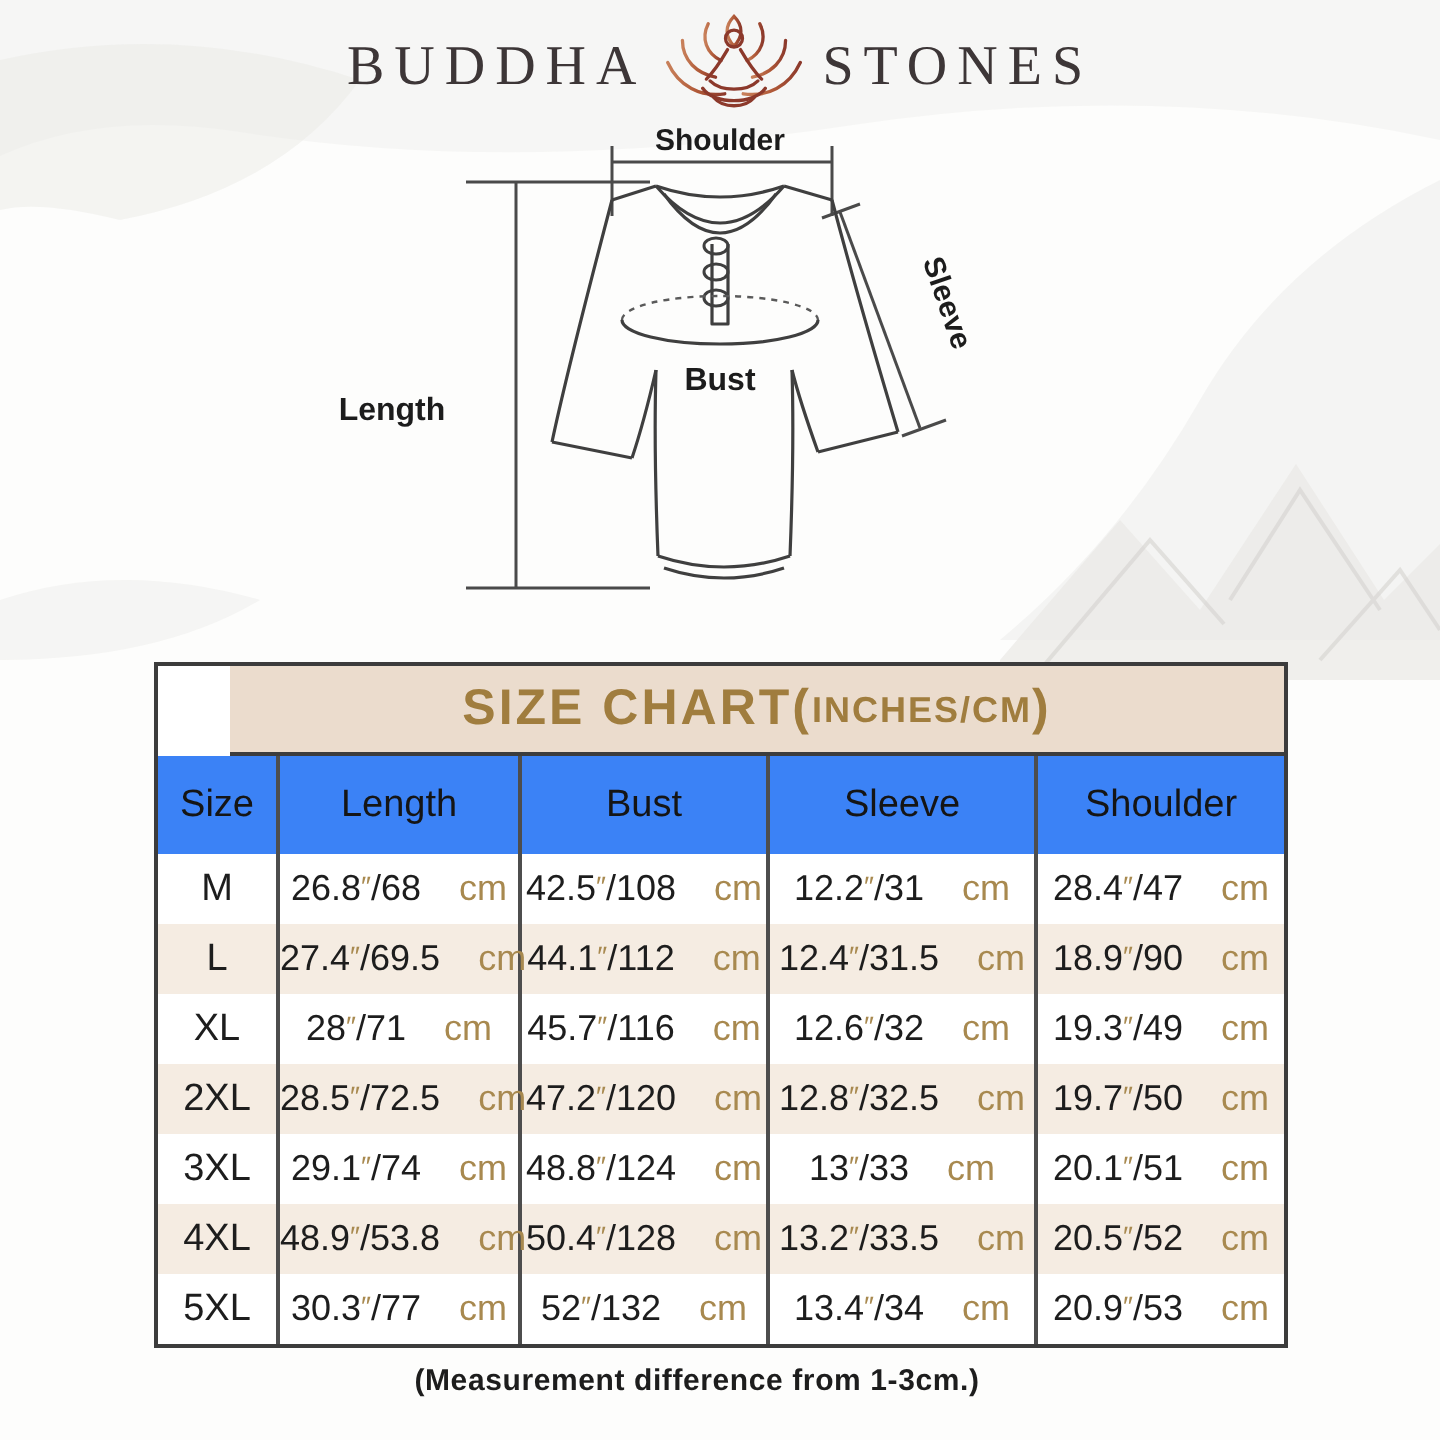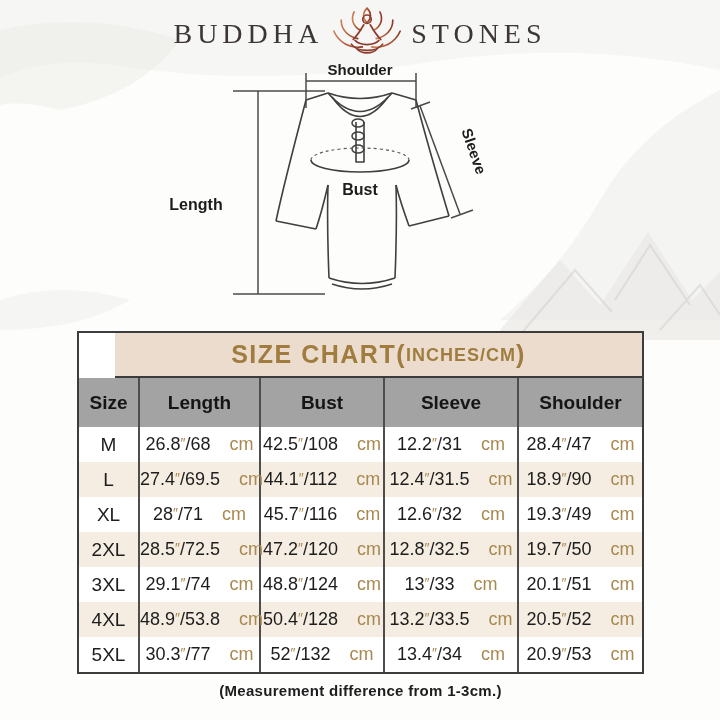--- a/index.html
+++ b/index.html
@@ -20,29 +20,29 @@
 
   
   .table-wrap{position:absolute;left:77px;top:331px;width:567px;box-sizing:border-box;
               border:2px solid #3c3c3c;background:#ffffff;z-index:2;}
   .chart-title{height:43px;background:#ebdccd;border-bottom:2px solid #3c3c3c;
                display:flex;align-items:center;justify-content:center;color:#a07d3e;font-weight:bold;margin-left:36px;}
   .t-main{font-size:25px;letter-spacing:1.5px;}
   .t-sub{font-size:18px;letter-spacing:1px;padding-top:2px;}
   table.size-table{border-collapse:collapse;width:100%;table-layout:fixed;}
   table.size-table th,table.size-table td{padding:0;text-align:center;vertical-align:middle;}
-  table.size-table th{height:49px;background:#a3a3a3;font-size:19px;color:#151515;font-weight:bold;}
+  table.size-table th{height:49px;background:#3b82f6;font-size:19px;color:#151515;font-weight:normal;}
   table.size-table th + th, table.size-table td + td{border-left:2px solid #4d4d4d;}
   table.size-table tbody td{height:35px;font-size:18px;color:#1d1d1d;white-space:nowrap;}
   table.size-table tbody td.col-size{font-size:19px;}
   table.size-table tbody tr:nth-child(even){background:#f5ece2;}
   .u{color:#a8894f;padding-left:19px;}
   .q{color:#a8894f;font-size:14px;vertical-align:2px;}
 
-  .footnote{position:absolute;left:77px;top:682px;width:567px;text-align:center;
+  .footnote{position:absolute;left:65px;top:682px;width:567px;text-align:center;
             font-size:15px;font-weight:bold;color:#1d1d1d;letter-spacing:.3px;z-index:2;}
 </style>
 </head>
 <body>
 
 <div class="page">
 
   <svg class="bg-art" width="720" height="720" viewBox="0 0 720 720">
     <path d="M0,0 H720 V70 Q580,40 430,62 Q260,88 120,66 Q50,55 0,78 Z" fill="#f1f0ee" opacity="0.55"></path>
     <path d="M0,30 Q90,10 180,40 Q140,95 60,110 Q20,100 0,105 Z" fill="#e9e8e5" opacity="0.45"></path>

